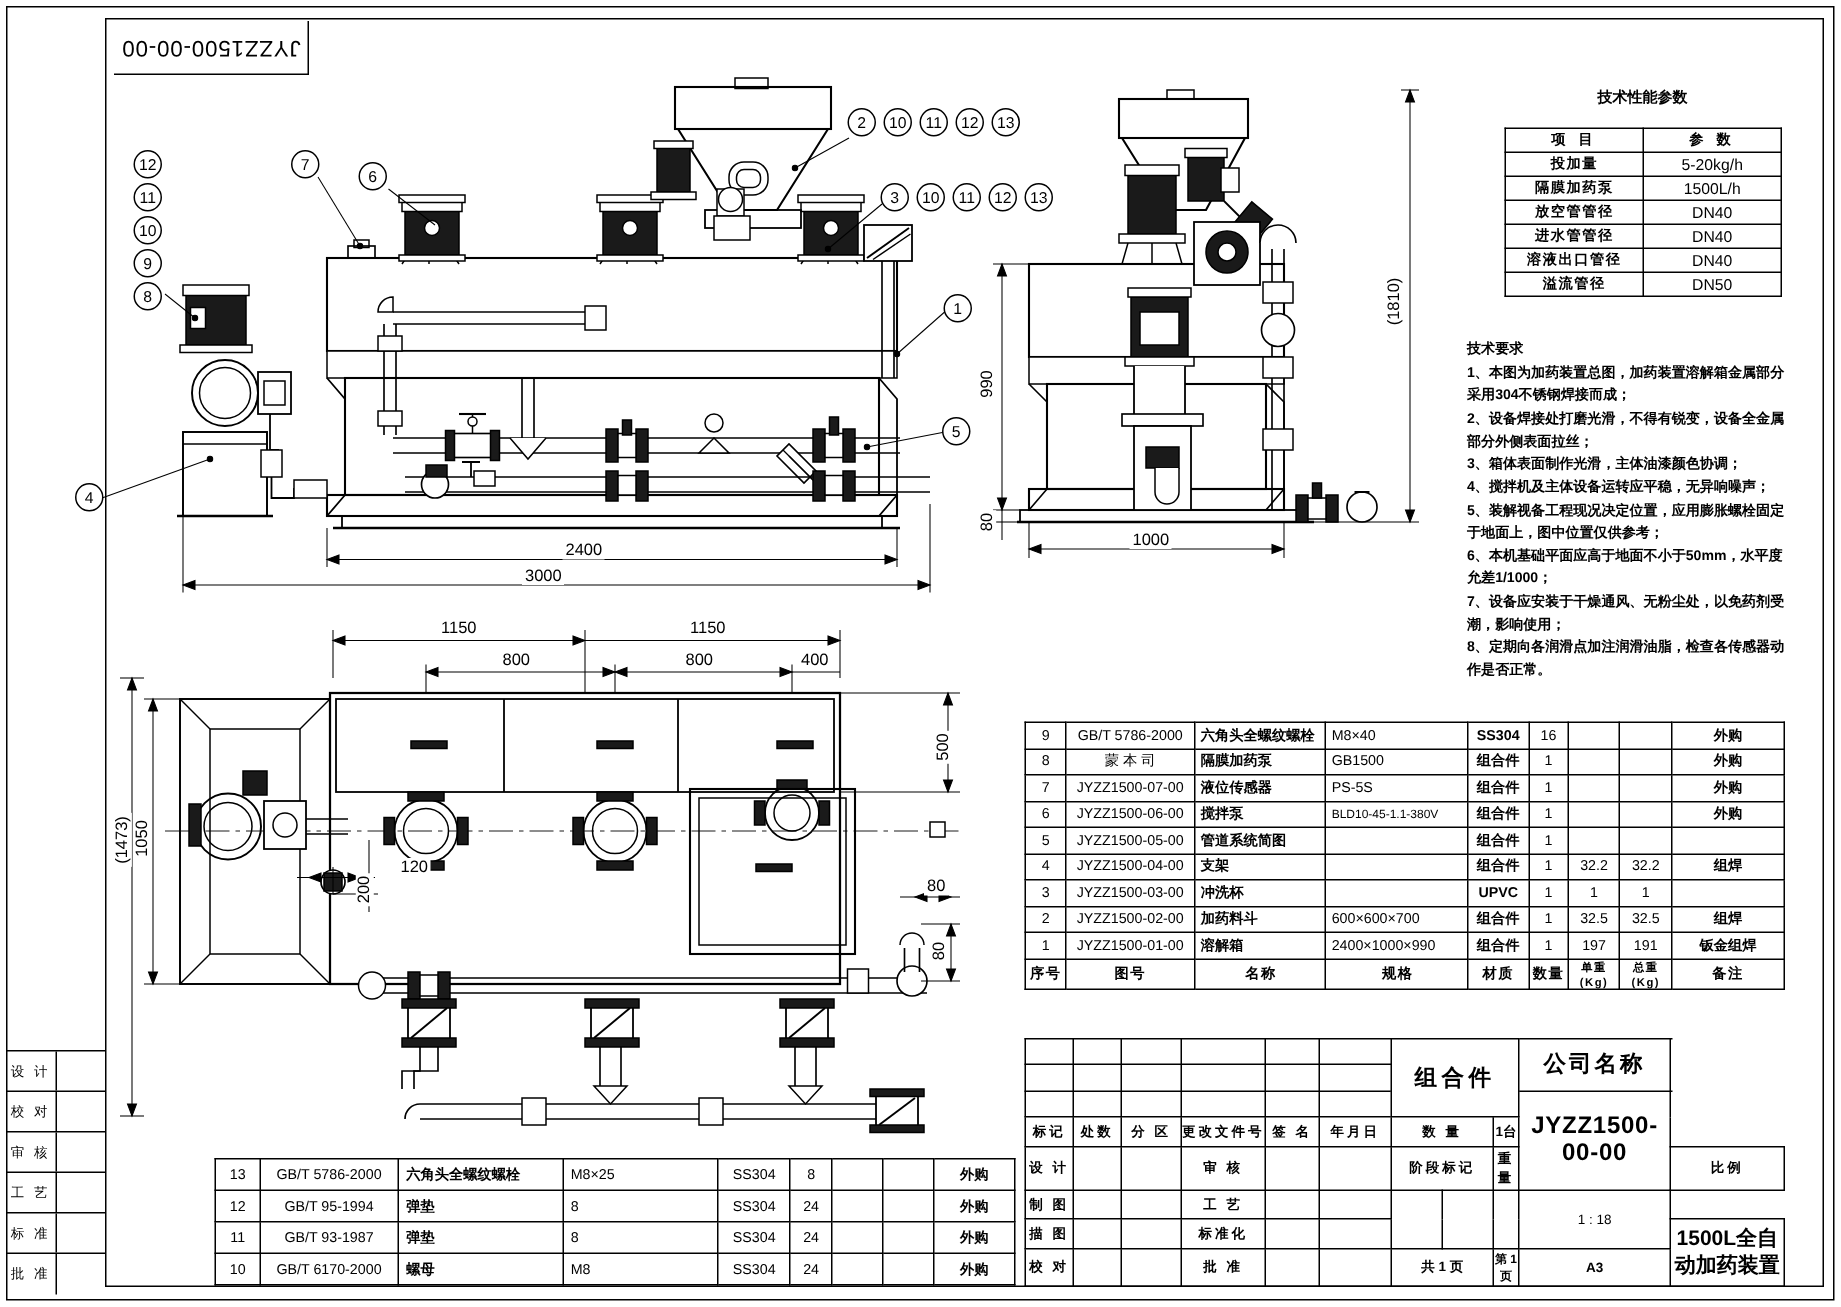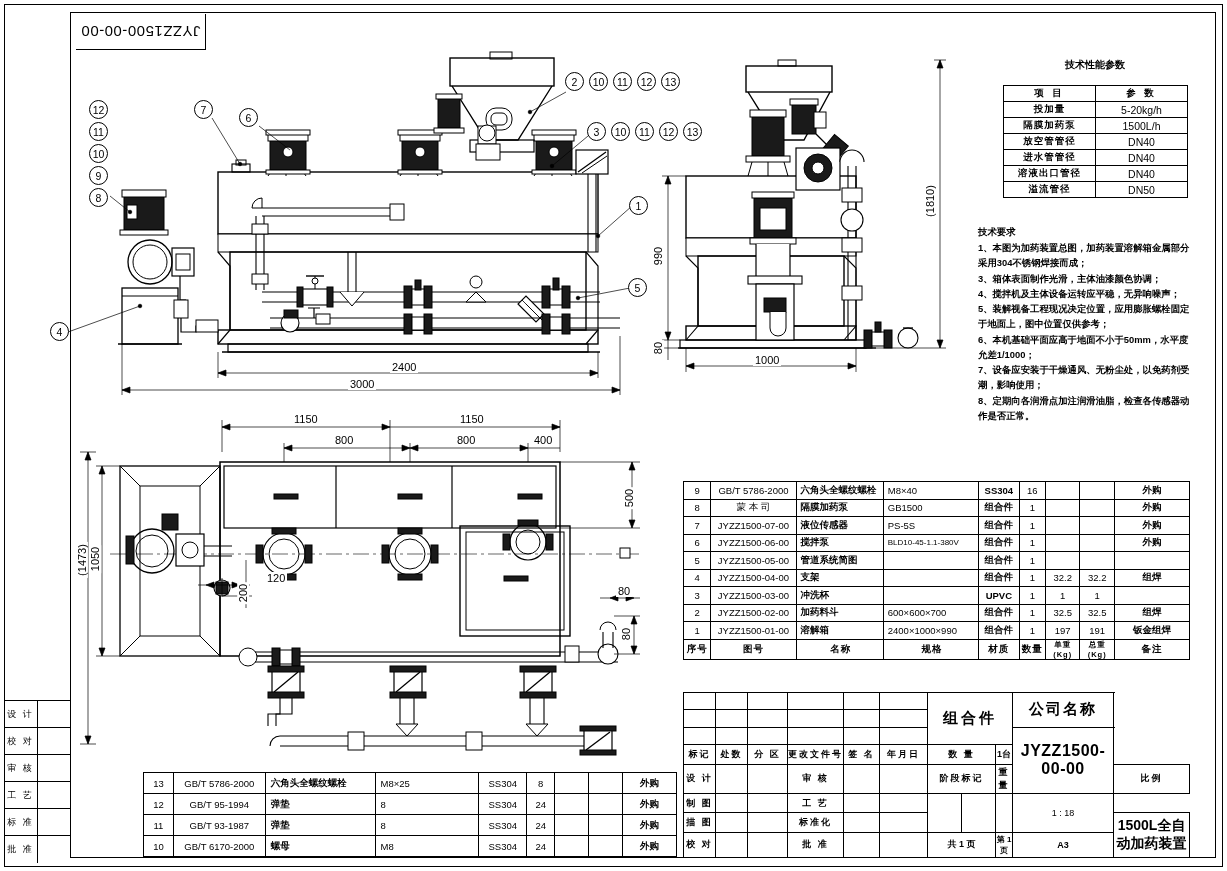--- a/index.html
+++ b/index.html
@@ -632,21 +632,21 @@
 
   <div class="balloon" style="left:587px; top:122px;">3</div>
   <div class="balloon" style="left:611px; top:122px;">10</div>
   <div class="balloon" style="left:635px; top:122px;">11</div>
   <div class="balloon" style="left:659px; top:122px;">12</div>
   <div class="balloon" style="left:683px; top:122px;">13</div>
 
   <div class="balloon" style="left:629px; top:196px;">1</div>
   <div class="balloon" style="left:628px; top:278px;">5</div>
 
-  <div class="dim" style="left:390px; top:361px;text-align:right;">2400</div>
+  <div class="dim" style="left:375px; top:361px;text-align:right;">2400</div>
   <div class="dim" style="left:348px; top:378px;">3000</div>
 
   <div class="dim" style="left:753px; top:354px;">1000</div>
   <div class="dim v" style="left:647px; top:250px; transform:rotate(-90deg);">990</div>
   <div class="dim v" style="left:650px; top:342px; transform:rotate(-90deg);">80</div>
   <div class="dim v" style="left:912px; top:195px; transform:rotate(-90deg);">(1810)</div>
 
   <div class="dim" style="left:292px; top:413px;">1150</div>
   <div class="dim" style="left:458px; top:413px;">1150</div>
   <div class="dim" style="left:333px; top:434px;">800</div>
@@ -690,20 +690,21 @@
     <tr>
       <td class="k">溢流管径</td>
       <td class="v">DN50</td>
     </tr>
   </tbody>
     </table>
 
   <div class="req">
     <p class="h">技术要求</p>
     <p>1、本图为加药装置总图，加药装置溶解箱金属部分采用304不锈钢焊接而成；</p>
+    <p>2、设备焊接处打磨光滑，不得有锐变，设备全金属部分外侧表面拉丝；</p>
     <p>3、箱体表面制作光滑，主体油漆颜色协调；</p>
     <p>4、搅拌机及主体设备运转应平稳，无异响噪声；</p>
     <p>5、装解视备工程现况决定位置，应用膨胀螺栓固定于地面上，图中位置仅供参考；</p>
     <p>6、本机基础平面应高于地面不小于50mm，水平度允差1/1000；</p>
     <p>7、设备应安装于干燥通风、无粉尘处，以免药剂受潮，影响使用；</p>
     <p>8、定期向各润滑点加注润滑油脂，检查各传感器动作是否正常。</p>
   </div>
 
   <table class="bom-main">
     <tbody>

